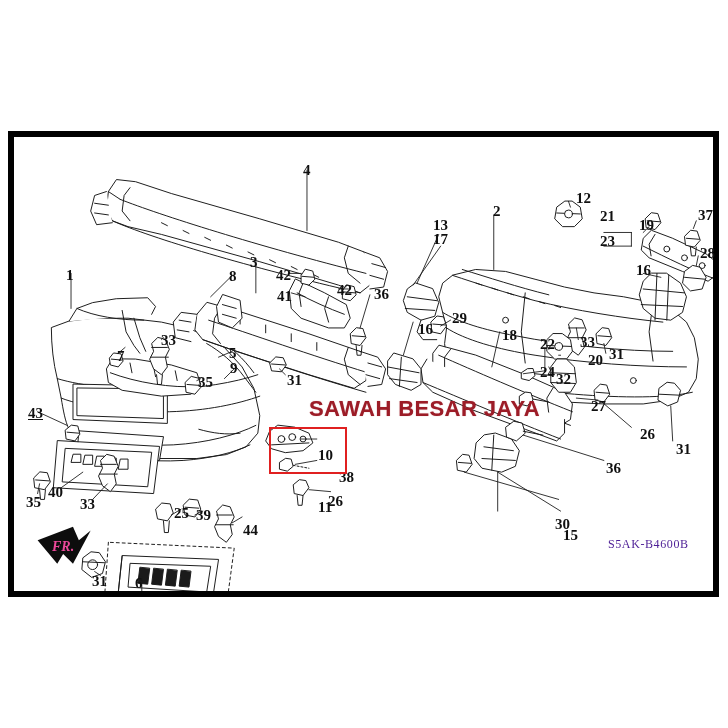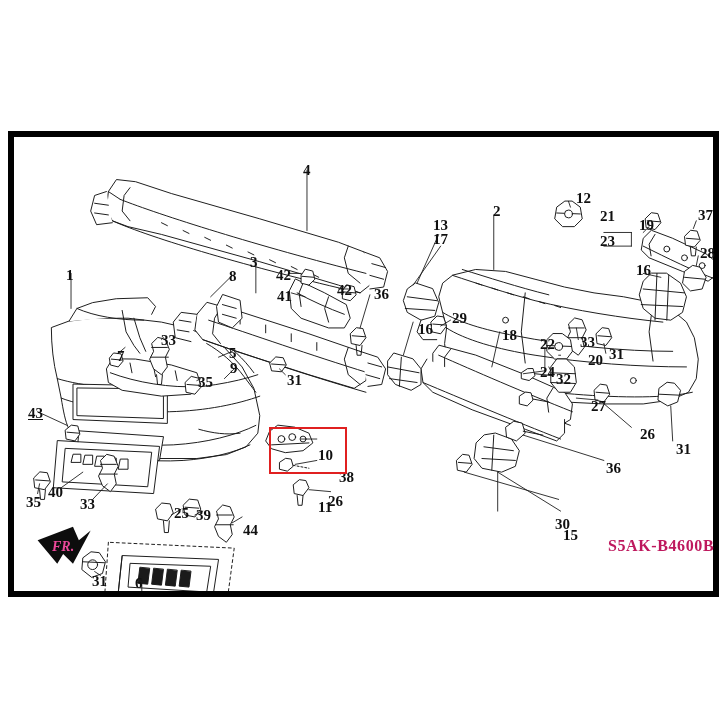--- a/index.html
+++ b/index.html
@@ -32,22 +32,22 @@
     text-shadow:0 0 1px rgba(156,28,39,.45);
   }
   
   #hl{
     position:absolute;left:269px;top:427px;width:78px;height:47px;
     border:2.5px solid #e02020;box-sizing:border-box;background:transparent;
   }
   
   #code{
     position:absolute;left:608px;top:537px;
-    font-family:"Liberation Serif",serif;font-size:16px;font-weight:700;
-    color:#be185d;letter-spacing:.6px;white-space:nowrap;
+    font-family:"Liberation Serif",serif;font-size:12px;font-weight:400;
+    color:#4c1d95;letter-spacing:.6px;white-space:nowrap;
   }
   
   #frlabel{
     position:absolute;left:52px;top:539px;
     font-family:"Liberation Serif",serif;font-size:14px;font-weight:700;
     font-style:italic;color:#ec4899;white-space:nowrap;
   }
 </style>
 </head>
 <body>
@@ -515,18 +515,19 @@
         <div class="num" style="left: 662px; top: 305px;">31</div>
         <div class="num" style="left: 592px; top: 324px;">36</div>
         <div class="num" style="left: 541px; top: 380px;">30</div>
         <div class="num" style="left: 549px; top: 391px;">15</div>
       </div>
 
   </div>
 
   <div id="hl"></div>
 
+  <div id="watermark">SAWAH BESAR JAYA</div>
 
   <div id="code">S5AK-B4600B</div>
 
   <div id="frlabel">FR.</div>
 
 </div>
 
 </body></html>

